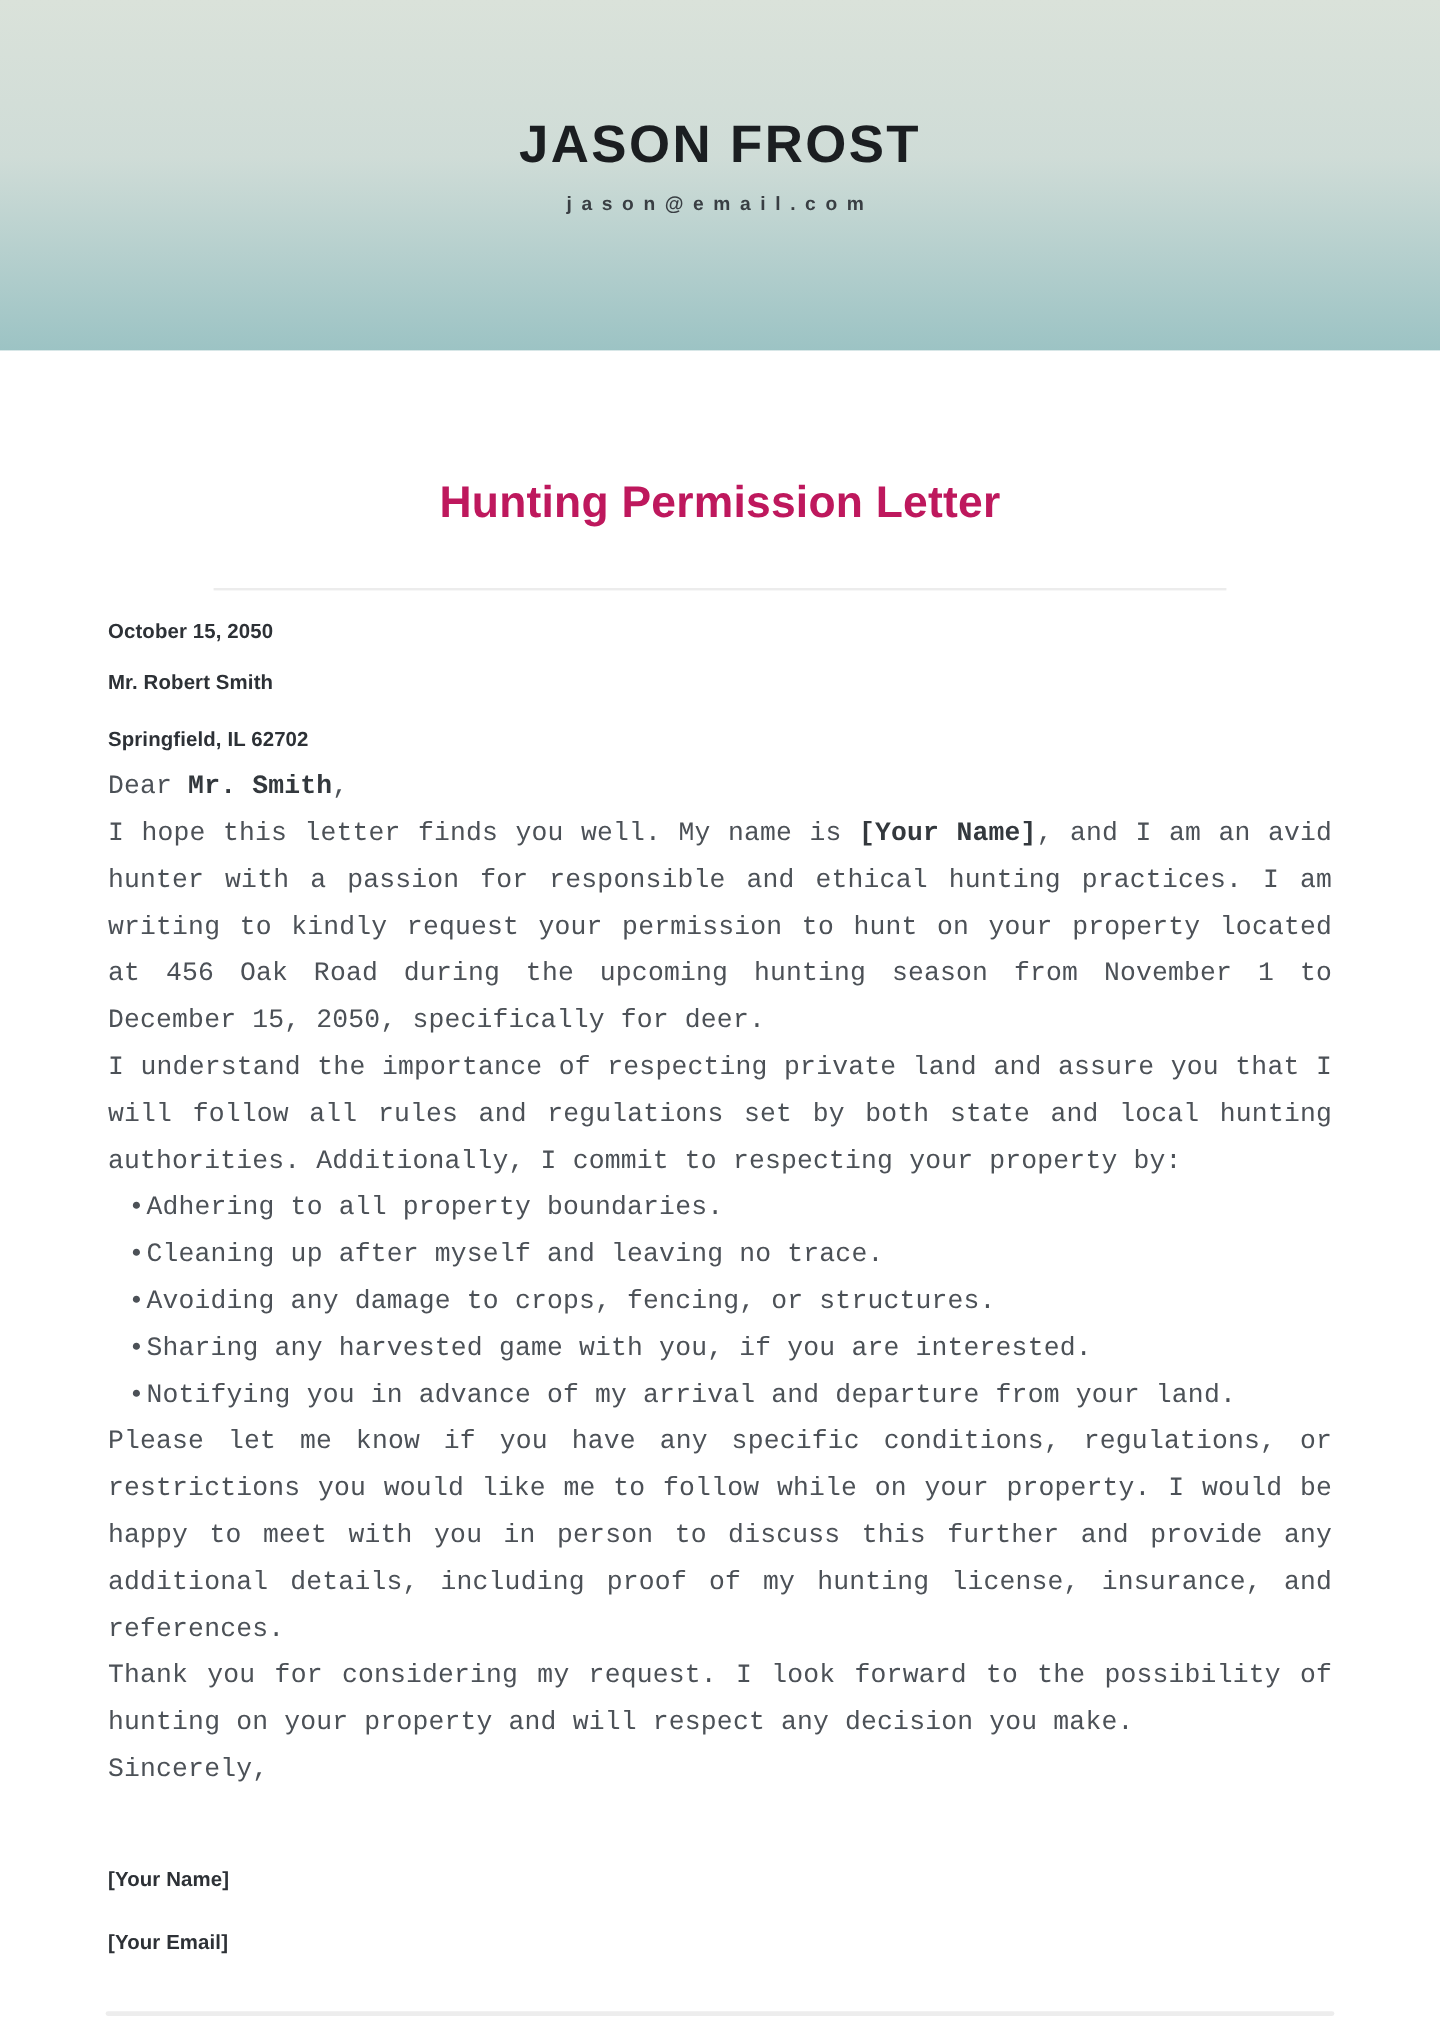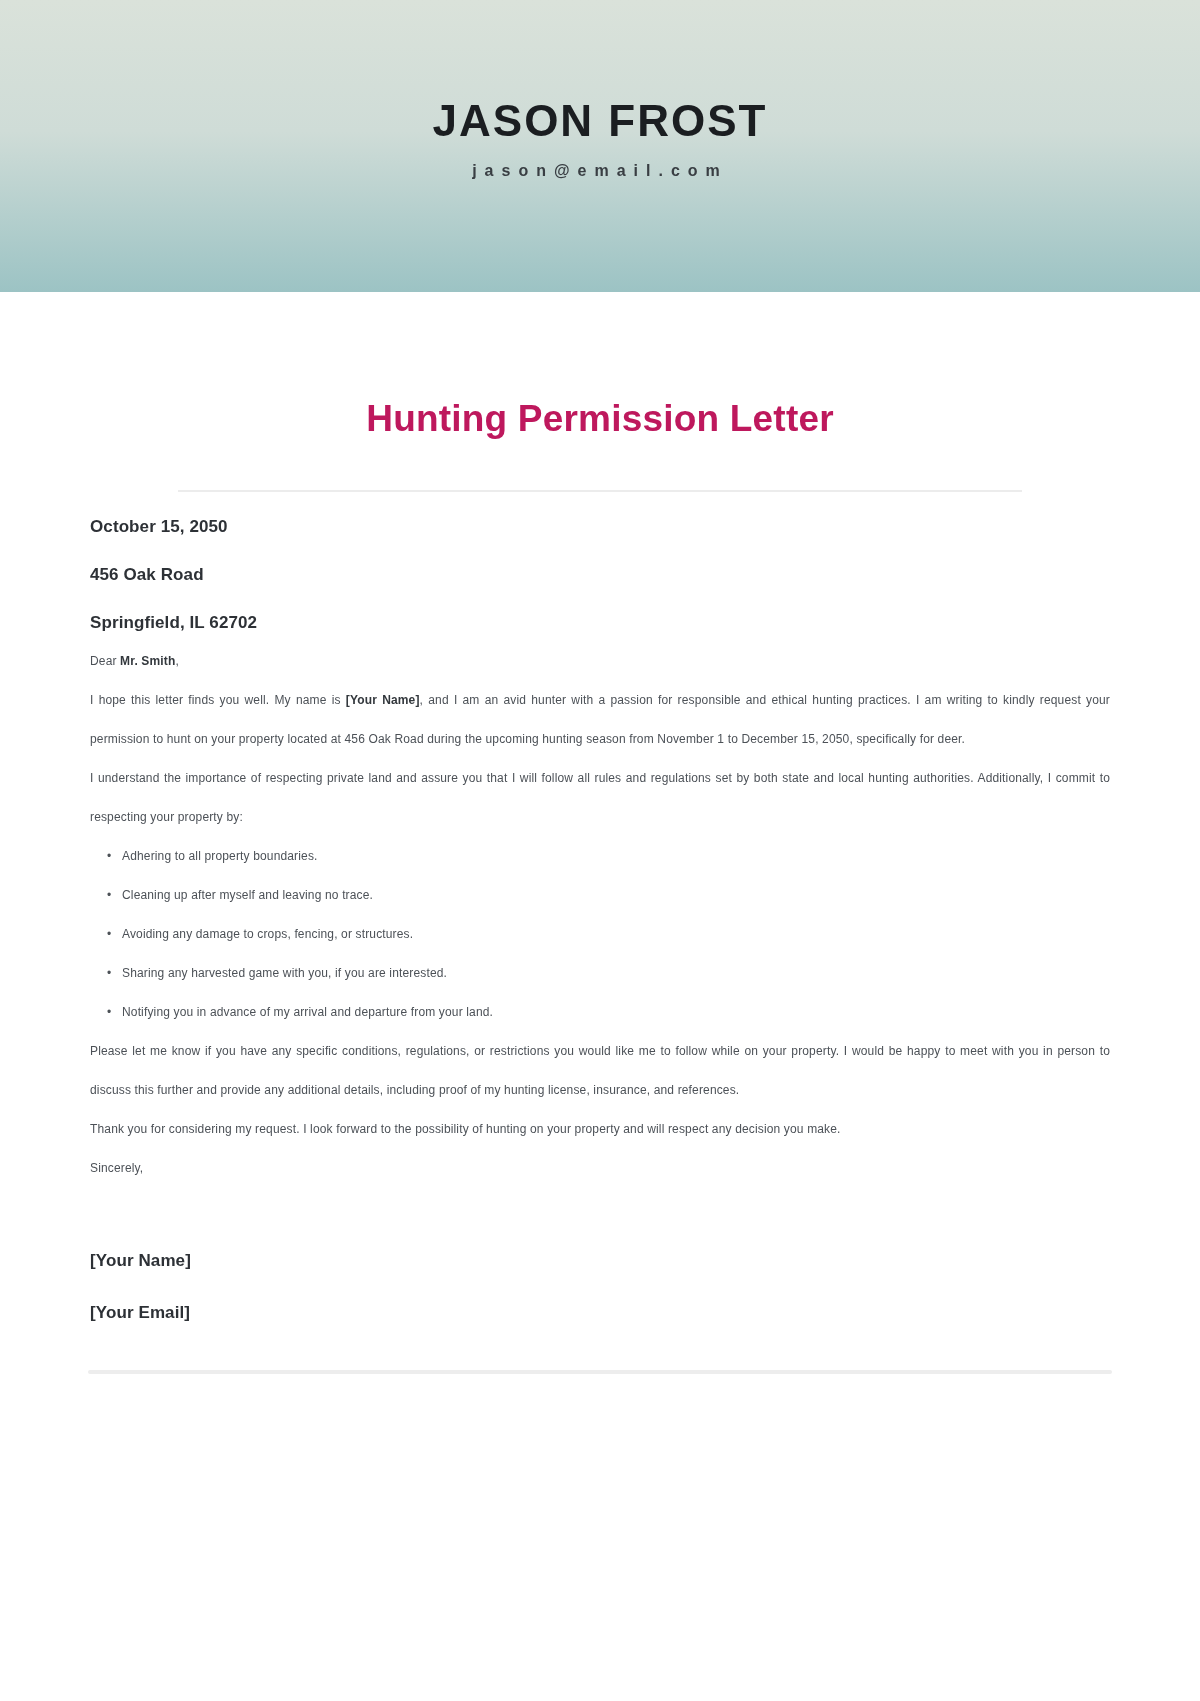--- a/index.html
+++ b/index.html
@@ -65,24 +65,25 @@
     line-height: 26px;
     font-weight: 700;
     color: #2d3136;
     letter-spacing: 0.1px;
   }
   .line-date { margin-top: 0; }
   .line-name { margin-top: 16px; }
   .line-street { margin-top: 22px; }
   .line-city { margin-top: 22px; }
   .body-text {
-    font-size: 12px;
+    font-size: 22px;
     line-height: 39px;
     color: #4c5157;
     letter-spacing: 0.15px;
+    font-family: Liberation Mono, monospace;
   }
   .salutation { margin-top: 6px; }
   .salutation b, .body-text b {
     font-weight: 700;
     color: #33383d;
   }
   p.para { text-align: justify; }
   ul.commitments {
     list-style: none;
   }
@@ -117,21 +118,21 @@
   </div>
 
   <div class="content">
 
     <h1 class="doc-title">Hunting Permission Letter</h1>
 
     <div class="divider-top"></div>
 
     <div class="address-block">
       <p class="bold-line line-date">October 15, 2050</p>
-      <p class="bold-line line-street">456 Oak Road</p>
+      <p class="bold-line line-name">Mr. Robert Smith</p>
       <p class="bold-line line-city">Springfield, IL 62702</p>
     </div>
 
     <p class="body-text salutation"><span>Dear </span><b>Mr. Smith</b><span>,</span></p>
 
     <p class="body-text para"><span>I hope this letter finds you well. My name is </span><b>[Your Name]</b><span>, and I am an avid hunter with a passion for responsible and ethical hunting practices. I am writing to kindly request your permission to hunt on your property located at 456 Oak Road during the upcoming hunting season from November 1 to December 15, 2050, specifically for deer.</span></p>
 
     <p class="body-text para">I understand the importance of respecting private land and assure you that I will follow all rules and regulations set by both state and local hunting authorities. Additionally, I commit to respecting your property by:</p>
 
     <ul class="commitments body-text">

